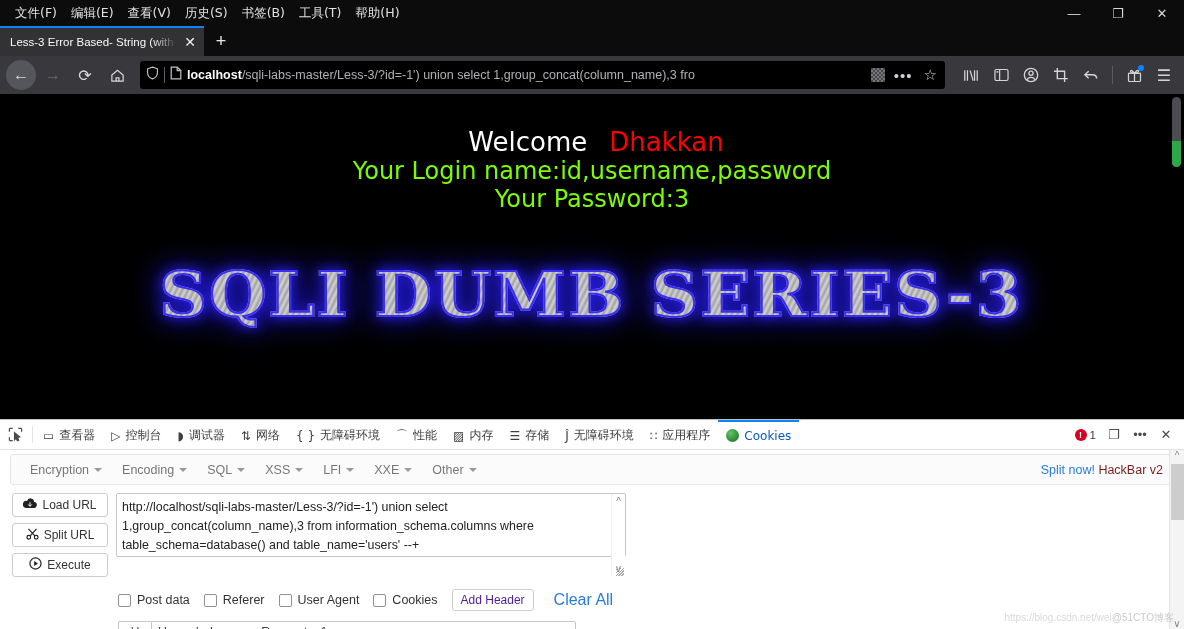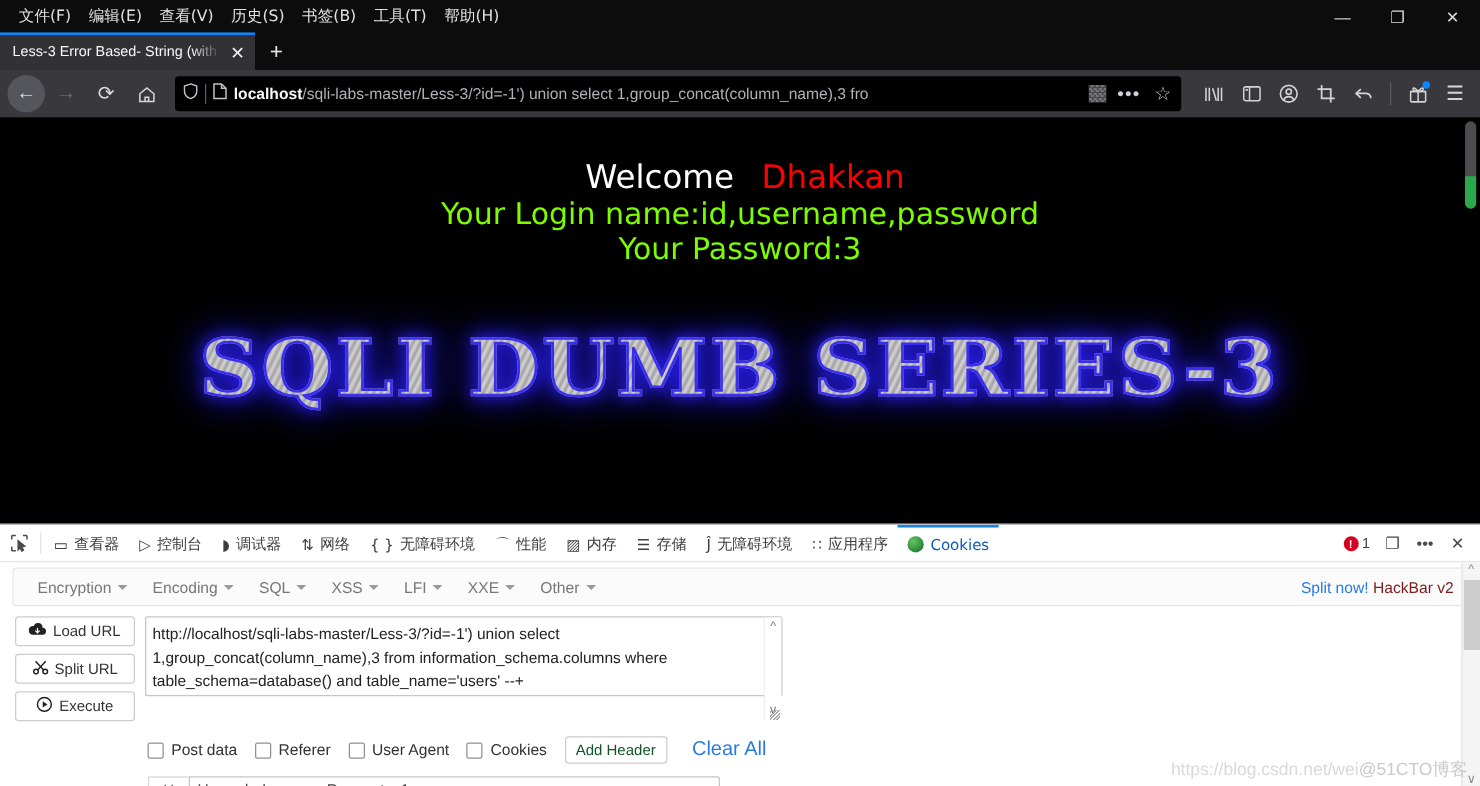--- a/index.html
+++ b/index.html
@@ -146,39 +146,39 @@
     font-family: "Liberation Sans", sans-serif;
   }
   .ta-scroll { position: absolute; right: 1px; top: 1px; bottom: 1px; width: 14px; background: #fff; border-left: 1px solid #eee;
     display: flex; flex-direction: column; justify-content: space-between; align-items: center; padding: 2px 0; color: #777; font-size: 10px;}
   .ta-grip { position: absolute; right: 2px; bottom: 1px; width: 8px; height: 8px;
     background: repeating-linear-gradient(135deg, transparent 0 1px, #aaa 1px 2px); }
 
   .hb-checkrow { display: flex; align-items: center; gap: 14px; padding: 12px 0 0 118px; }
   .chk { display: flex; align-items: center; gap: 6px; font-size: 12.5px; color: #333; }
   .chk .box { width: 13px; height: 13px; border: 1px solid #909095; border-radius: 2px; background: #fff; }
-  .hb-addheader { height: 22px; padding: 0 8px; border: 1px solid #ccc; border-radius: 3px; background: #fff; font-size: 12px; color: #14532d; display: flex; align-items: center; }
+  .hb-addheader { height: 22px; padding: 0 8px; border: 1px solid #ccc; border-radius: 3px; background: #fff; font-size: 12px; color: #4c1d95; display: flex; align-items: center; }
   .hb-clearall { font-size: 16px; color: #2a7ae2; margin-left: 6px; text-align: center; }
 
   .hb-headerrow { display: flex; padding: 10px 0 0 118px; }
   .hb-headerrow .hcell {
     width: 33px; height: 22px; border: 1px solid #c6c6c8; border-right: 0; border-radius: 2px 0 0 2px;
     display: flex; align-items: center; justify-content: center; font-size: 12px; color: #555; background: #fff;
   }
   .hb-headerrow .hval {
     width: 425px; height: 22px; border: 1px solid #c6c6c8; border-radius: 0 2px 2px 0;
     display: flex; align-items: center; padding-left: 6px; font-size: 12.4px; color: #444; background: #fff;
   }
 
   .hb-scrollbar { position: absolute; right: 0; top: 0; bottom: 0; width: 15px; background: #f4f4f4; border-left: 1px solid #e4e4e4;
     display: flex; flex-direction: column; align-items: center; justify-content: space-between; color: #888; font-size: 10px; }
   .hb-thumb { position: absolute; top: 14px; left: 1px; width: 13px; height: 56px; background: #cdcdcd; }
 
   .watermark {
-    position: absolute; right: 10px; bottom: 4px; font-size: 14px; color: #d9d9d9;
+    position: absolute; right: 10px; bottom: 4px; font-size: 10px; color: #d9d9d9;
     white-space: nowrap; pointer-events: none;
   }
   .watermark b { color: #c9c9c9; font-weight: 400; }
 </style>
 </head>
 <body>
 
 <div id="app">
 
   <div class="menubar">

